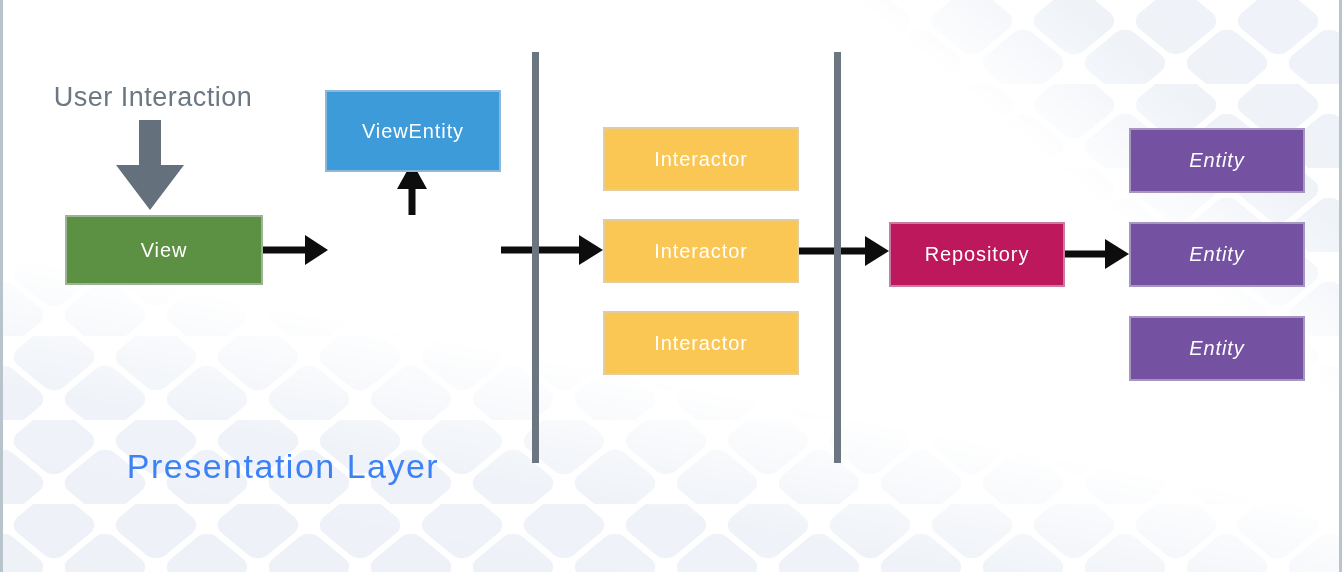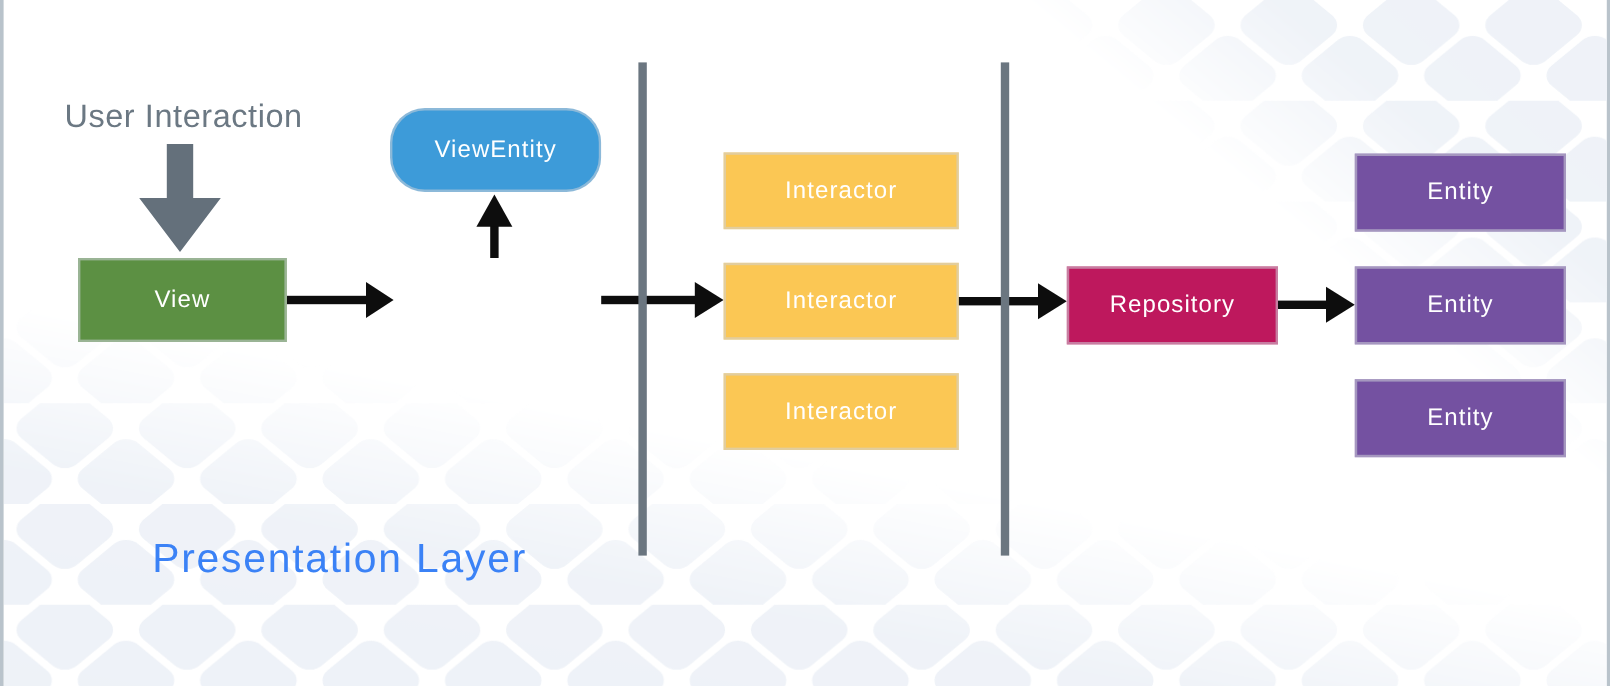--- a/index.html
+++ b/index.html
@@ -19,27 +19,27 @@
   .mid{z-index:1;}
   .box{
     position:absolute;
     display:flex;align-items:center;justify-content:center;
     color:#ffffff;
     font-size:20px;letter-spacing:0.9px;
     z-index:3;
     border:2px solid rgba(205,209,216,0.55);
     box-sizing:border-box;
   }
-  .box-view{left:62px;top:215px;width:174px;height:70px;background:#5c9043;}
+  .box-view{left:62px;top:215px;width:198px;height:70px;background:#5c9043;}
   .box-presenter{left:322px;top:215px;width:176px;height:70px;background:#c52440;}
-  .box-viewentity{left:322px;top:90px;width:176px;height:70px;background:#3d9bd9;border-radius:29px;}
+  .box-viewentity{left:322px;top:90px;width:176px;height:82px;background:#3d9bd9;}
   .box-interactor{left:600px;width:196px;height:64px;background:#fbc754;}
   .i1{top:127px;} .i2{top:219px;} .i3{top:311px;}
   .box-repository{left:886px;top:222px;width:176px;height:65px;background:#be185d;}
-  .box-entity{left:1126px;width:176px;height:65px;background:#7451a1;}
+  .box-entity{left:1126px;width:176px;height:65px;background:#7451a1;font-style:italic;}
   .e1{top:128px;} .e2{top:222px;} .e3{top:316px;}
   .ui-label{
     position:absolute;left:25px;top:82px;width:250px;
     text-align:center;color:#6b7883;font-size:27px;letter-spacing:0.5px;
     z-index:3;
   }
   .layer-label{
     position:absolute;top:447px;
     text-align:center;color:#3b82f6;
     font-size:34px;letter-spacing:1.5px;

